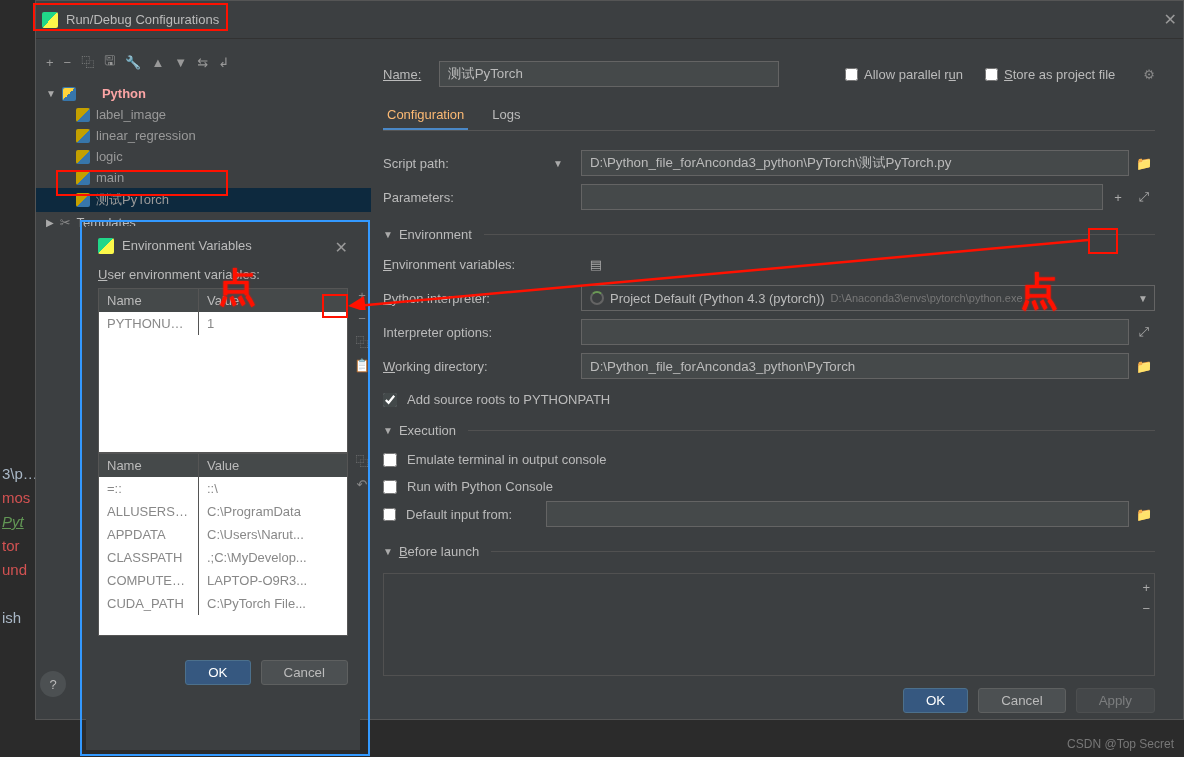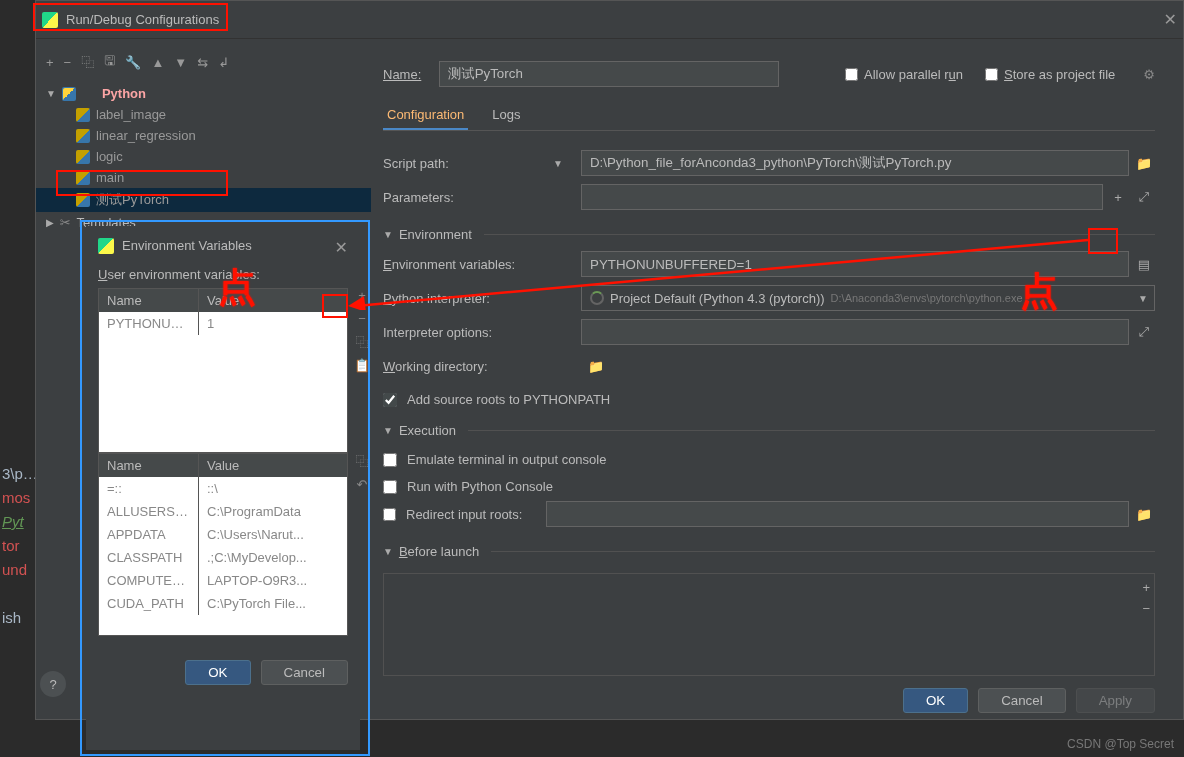--- a/index.html
+++ b/index.html
@@ -176,21 +176,20 @@
 
       <div class="section">
           <span class="arrow">▼</span>
           <span>Environment</span>
           <span class="line"></span>
         </div>
 
       <div class="form-row">
         <span class="lbl"><span class="u">E</span>nvironment variables:</span>
         <span style="width:28px"></span>
-        <input class="txt" value="PYTHONUNBUFFERED=1" style="">
         <span class="iconbox">▤</span>
       </div>
       <div class="form-row">
         <span class="lbl"><span class="u">P</span>ython interpreter:</span>
         <span style="width:28px"></span>
         <div class="drop">
           <span class="spin"></span>
           <span>Project Default (Python 4.3 (pytorch))</span>
           <span class="hint">D:\Anaconda3\envs\pytorch\python.exe</span>
           <span class="dd-arrow">▼</span>
@@ -198,20 +197,21 @@
       </div>
       <div class="form-row">
         <span class="lbl">Interpreter options:</span>
         <span style="width:28px"></span>
         <input class="txt" style="">
         <span class="iconbox">⤢</span>
       </div>
       <div class="form-row">
         <span class="lbl"><span class="u">W</span>orking directory:</span>
         <span style="width:28px"></span>
+        <input class="txt" value="D:\Python_file_forAnconda3_python\PyTorch" style="">
         <span class="iconbox folder-icon">📁</span>
       </div>
 
       <div class="chkrow">
           <input type="checkbox" checked="" style="">
           <span>Add source roots to PYTHONPATH</span>
         </div>
 
       <div class="section">
           <span class="arrow">▼</span>
@@ -222,21 +222,21 @@
       <div class="chkrow">
           <input type="checkbox" style="">
           <span>Emulate terminal in output console</span>
         </div>
       <div class="chkrow">
           <input type="checkbox" style="">
           <span>Run with Python Console</span>
         </div>
       <div class="form-row">
         <input type="checkbox" style="margin-right: 10px;">
-        <span class="lbl" style="width:140px">Redirect input roots:</span>
+        <span class="lbl" style="width:140px">Default input from:</span>
         <input class="txt" disabled="" style="">
         <span class="iconbox folder-icon">📁</span>
       </div>
 
       <div class="section">
           <span class="arrow">▼</span>
           <span class="u" style="text-decoration:none"><span class="u">B</span>efore launch</span>
           <span class="line"></span>
         </div>
       <div class="before-area">

